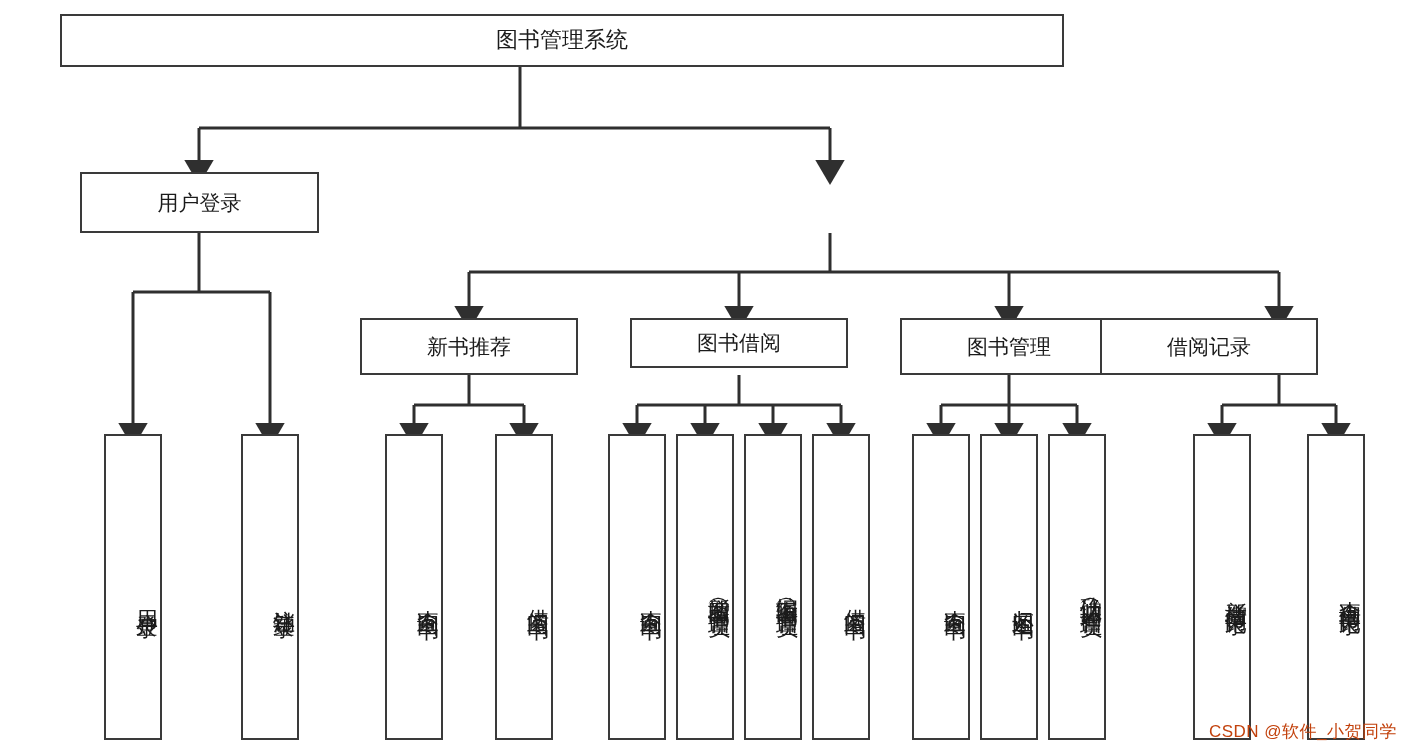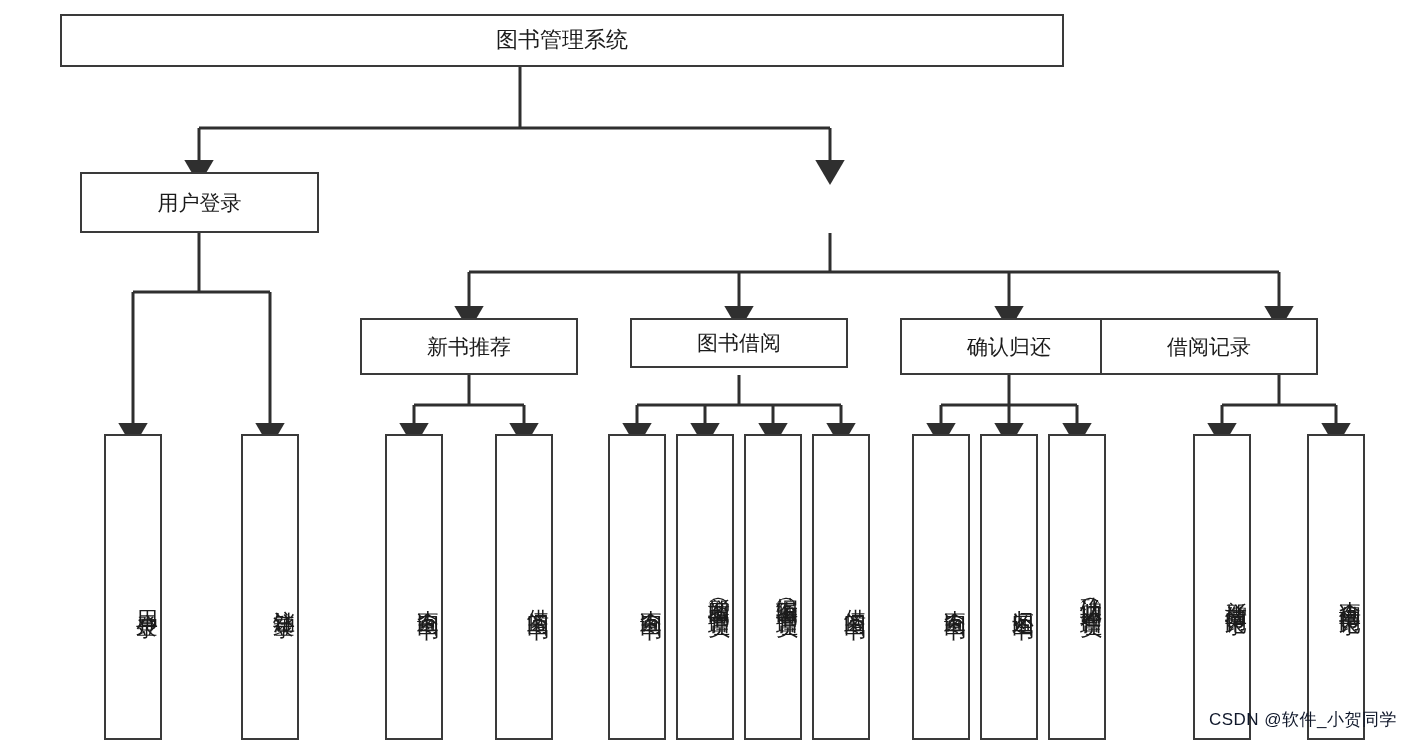--- a/index.html
+++ b/index.html
@@ -59,23 +59,23 @@
   .node.leaf.tall-text {
     padding-top: 10px;
   }
   .leaf-label {
     display: block;
     white-space: pre-line;
   }
   .watermark {
     position: absolute;
     right: 8px;
-    bottom: 16px;
+    bottom: 4px;
     font-size: 17px;
-    color: #0f172a;
+    color: #c2410c;
     letter-spacing: 0.5px;
     z-index: 6;
     white-space: nowrap;
   }
 </style>
 </head>
 <body>
 
 <div id="canvas">
 
@@ -140,21 +140,21 @@
 
   <div class="node branch" style="left:360px; top:318px; width:218px; height:57px;">
     <span>新书推荐</span>
   </div>
 
   <div class="node branch" style="left:630px; top:318px; width:218px; height:50px;">
     <span>图书借阅</span>
   </div>
 
   <div class="node branch" style="left:900px; top:318px; width:218px; height:57px;">
-    <span>确认归还</span>
+    <span>图书管理</span>
   </div>
 
   <div class="node branch" style="left:1100px; top:318px; width:218px; height:57px;">
     <span>借阅记录</span>
   </div>
 
   <div class="node leaf" style="left:104px; top:434px; width:58px; height:306px;">
     <span class="leaf-label">用户登录</span>
   </div>
 

